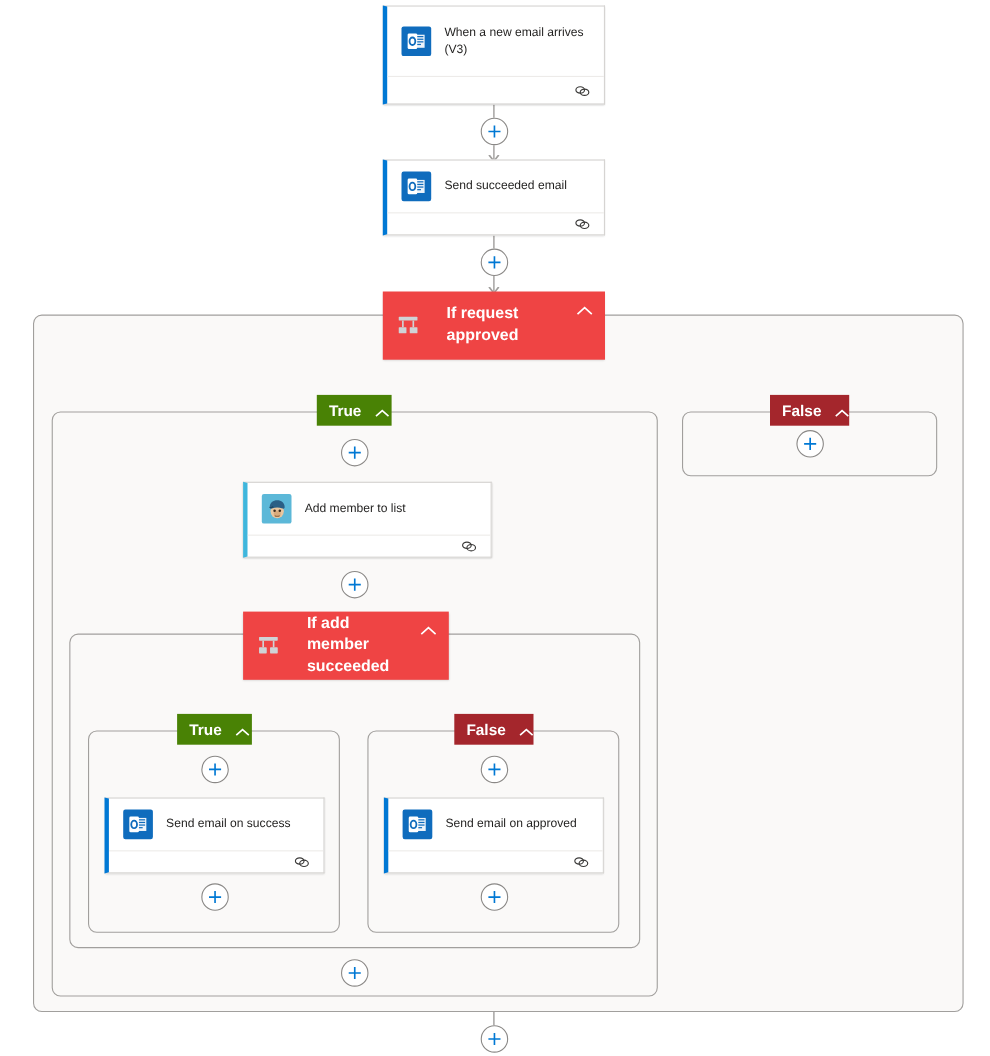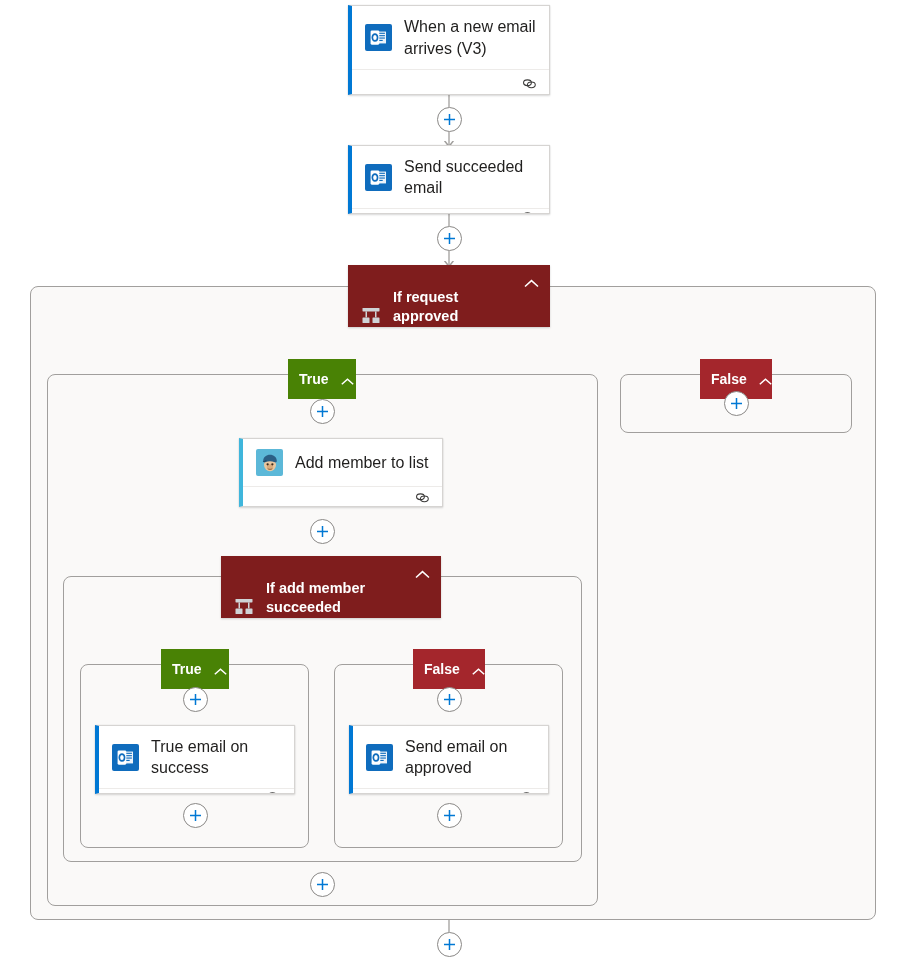--- a/index.html
+++ b/index.html
@@ -42,21 +42,21 @@
   }
   .card.mailchimp { border-left-color: #3fb6dc; }
   .card-main {
     flex: 1 1 auto;
     display: flex;
     align-items: center;
     padding: 10px 12px 10px 13px;
     gap: 12px;
   }
   .card-title {
-    font-size: 16px;
+    font-size: 11px;
     color: #201f1e;
     line-height: 1.32;
     font-weight: 400;
   }
   .card-foot {
     height: 25px;
     border-top: 1px solid #edebe9;
     display: flex;
     align-items: center;
     justify-content: flex-end;
@@ -71,41 +71,41 @@
     display: flex; align-items: center; justify-content: center;
   }
   .appicon.outlook { background: #0f6cbd; }
   .appicon.mc { background: #5cb8d8; }
 
   .linkicon { width: 17px; height: 13px; display: block; }
 
   
   .cond {
     position: absolute;
-    background: #7f1d1d;
+    background: #ef4444;
     display: flex;
-    align-items: flex-end;
+    align-items: center;
     padding: 0 10px 0 12px;
-    gap: 11px;
+    gap: 24px;
     box-shadow: 0 1px 2px rgba(0,0,0,.18);
   }
   .cond-ico { width: 22px; height: 22px; flex: 0 0 22px; }
   .cond-title {
     flex: 1 1 auto;
     color: #ffffff;
     font-size: 14.5px;
     font-weight: bold;
     line-height: 1.35;
   }
   .cond-chev { width: 17px; height: 12px; flex: 0 0 17px; align-self: flex-start; margin-top: 11px; }
 
   
   .badge {
     position: absolute;
-    height: 40px;
+    height: 28px;
     display: flex;
     align-items: center;
     gap: 11px;
     padding: 0 11px;
     color: #ffffff;
     font-size: 14px;
     font-weight: bold;
   }
   .badge.true  { background: #498205; }
   .badge.false { background: #a4262c; }
@@ -265,21 +265,21 @@
 
   <div class="badge false" style="left:700px; top:359px; width:72px;">
     <span>False</span>
     <span class="badge-chev">
       <svg viewBox="0 0 15 10" width="15" height="10" xmlns="http://www.w3.org/2000/svg">
         <path d="M1.8,7.3 L7.5,2.2 L13.2,7.3" fill="none" stroke="#ffffff" stroke-width="1.5"></path>
       </svg>
     </span>
   </div>
 
-  <div class="card mailchimp" style="left:221px; top:438px; width:204px; height:69px;margin-left:18px;">
+  <div class="card mailchimp" style="left:221px; top:438px; width:226px; height:69px;">
     <div class="card-main">
       <span class="appicon mc">
         <svg viewBox="0 0 24 24" width="22" height="22" xmlns="http://www.w3.org/2000/svg">
           <ellipse cx="12" cy="14" rx="6.6" ry="6.9" fill="#e9c69f"></ellipse>
           <ellipse cx="12" cy="16.4" rx="3.5" ry="3.2" fill="#d9ab7c"></ellipse>
           <path d="M4.6,9.8 C4.6,5.6 8,3.1 12,3.1 C16,3.1 19.4,5.6 19.4,9.8 C19.4,11.1 18.6,11.6 17.3,11.2 C15.4,10.5 13.7,10.2 12,10.2 C10.3,10.2 8.6,10.5 6.7,11.2 C5.4,11.6 4.6,11.1 4.6,9.8 Z" fill="#2b5f85"></path>
           <path d="M4.4,10 C5.6,10.6 7.1,10.0 8.0,9.2" fill="none" stroke="#1d4663" stroke-width="1.1"></path>
           <circle cx="9.4" cy="13.4" r="1.25" fill="#3a2a1c"></circle>
           <circle cx="14.6" cy="13.4" r="1.25" fill="#3a2a1c"></circle>
           <path d="M9.6,18.2 C10.6,19.2 13.4,19.2 14.4,18.2" fill="none" stroke="#8a5f3a" stroke-width="1"></path>
@@ -290,21 +290,21 @@
     <div class="card-foot">
       <span class="linkicon">
         <svg viewBox="0 0 20 15" width="17" height="13" xmlns="http://www.w3.org/2000/svg">
           <ellipse cx="7.6" cy="6.6" rx="4.6" ry="3.4" fill="none" stroke="#3b3a39" stroke-width="1.25"></ellipse>
           <ellipse cx="12.2" cy="9.1" rx="4.6" ry="3.4" fill="none" stroke="#3b3a39" stroke-width="1.25"></ellipse>
         </svg>
       </span>
     </div>
   </div>
 
-  <div class="cond" style="left:221px; top:556px; width:220px; height:62px;">
+  <div class="cond" style="left:221px; top:556px; width:187px; height:62px;">
     <span class="cond-ico">
       <svg viewBox="0 0 22 22" width="22" height="22" xmlns="http://www.w3.org/2000/svg">
         <rect x="2.5" y="3" width="17" height="3.4" rx="0.6" fill="#cfd3d6"></rect>
         <rect x="5.5" y="6.4" width="1.5" height="6" fill="#cfd3d6"></rect>
         <rect x="15" y="6.4" width="1.5" height="6" fill="#cfd3d6"></rect>
         <rect x="2.5" y="12.4" width="7" height="5.6" rx="0.6" fill="#cfd3d6"></rect>
         <rect x="12.5" y="12.4" width="7" height="5.6" rx="0.6" fill="#cfd3d6"></rect>
       </svg>
     </span>
     <span class="cond-title">If add member succeeded</span>
@@ -339,21 +339,21 @@
         <svg viewBox="0 0 24 24" width="19" height="19" xmlns="http://www.w3.org/2000/svg">
           <rect x="11" y="4.5" width="10.5" height="15" fill="#ffffff" opacity=".92"></rect>
           <rect x="12.3" y="6" width="7.8" height="1.4" fill="#0f6cbd"></rect>
           <rect x="12.3" y="9" width="7.8" height="1.4" fill="#0f6cbd"></rect>
           <rect x="12.3" y="12" width="7.8" height="1.4" fill="#0f6cbd"></rect>
           <rect x="12.3" y="15" width="5" height="1.4" fill="#0f6cbd"></rect>
           <rect x="2" y="3" width="11" height="18" rx="1.6" fill="#ffffff"></rect>
           <ellipse cx="7.5" cy="12" rx="3.3" ry="4.3" fill="none" stroke="#0f6cbd" stroke-width="2.1"></ellipse>
         </svg>
       </span>
-      <span class="card-title">True email on success</span>
+      <span class="card-title">Send email on success</span>
     </div>
     <div class="card-foot">
       <span class="linkicon">
         <svg viewBox="0 0 20 15" width="17" height="13" xmlns="http://www.w3.org/2000/svg">
           <ellipse cx="7.6" cy="6.6" rx="4.6" ry="3.4" fill="none" stroke="#3b3a39" stroke-width="1.25"></ellipse>
           <ellipse cx="12.2" cy="9.1" rx="4.6" ry="3.4" fill="none" stroke="#3b3a39" stroke-width="1.25"></ellipse>
         </svg>
       </span>
     </div>
   </div>

